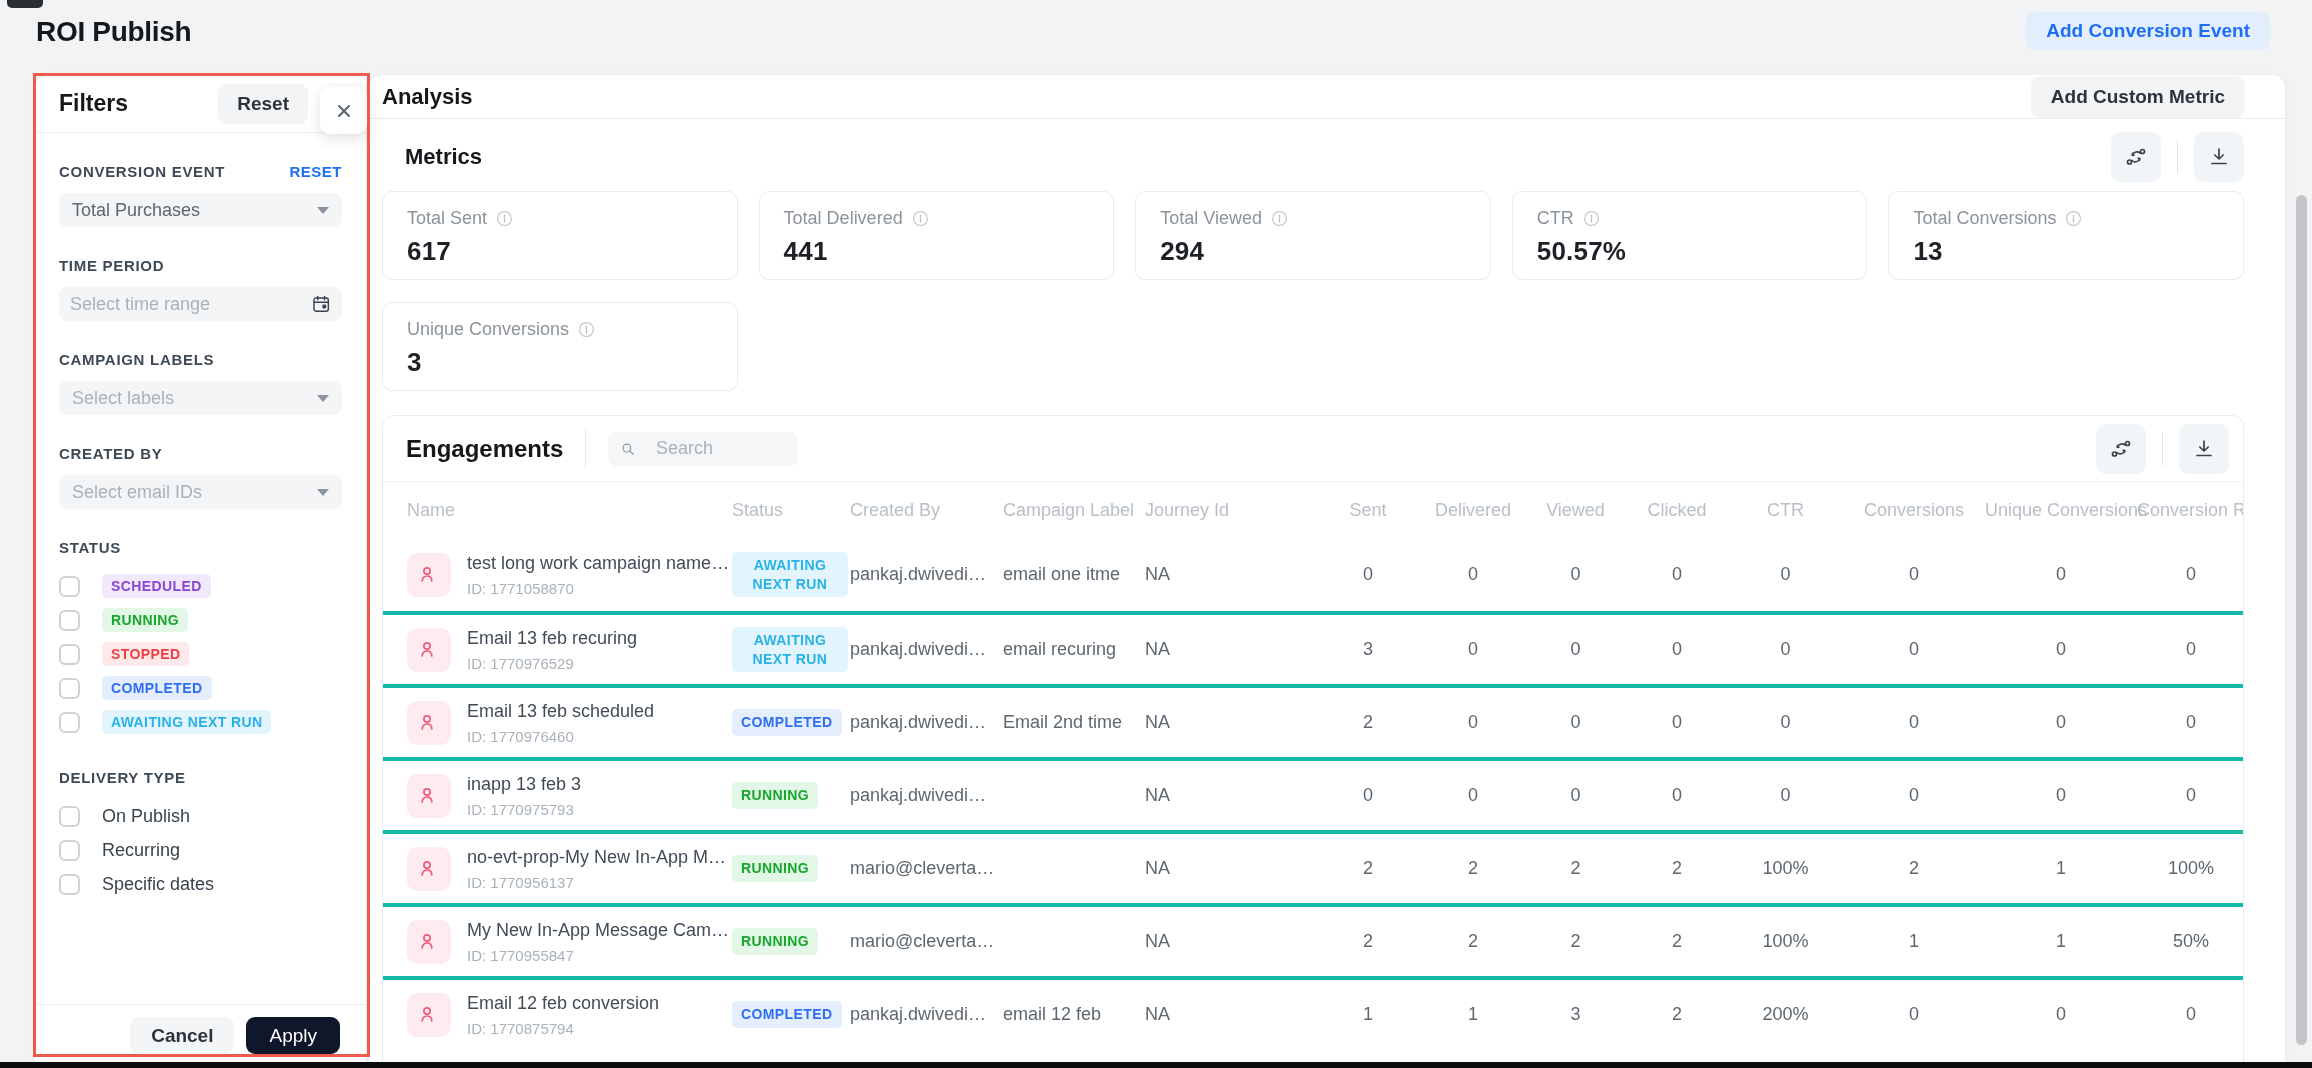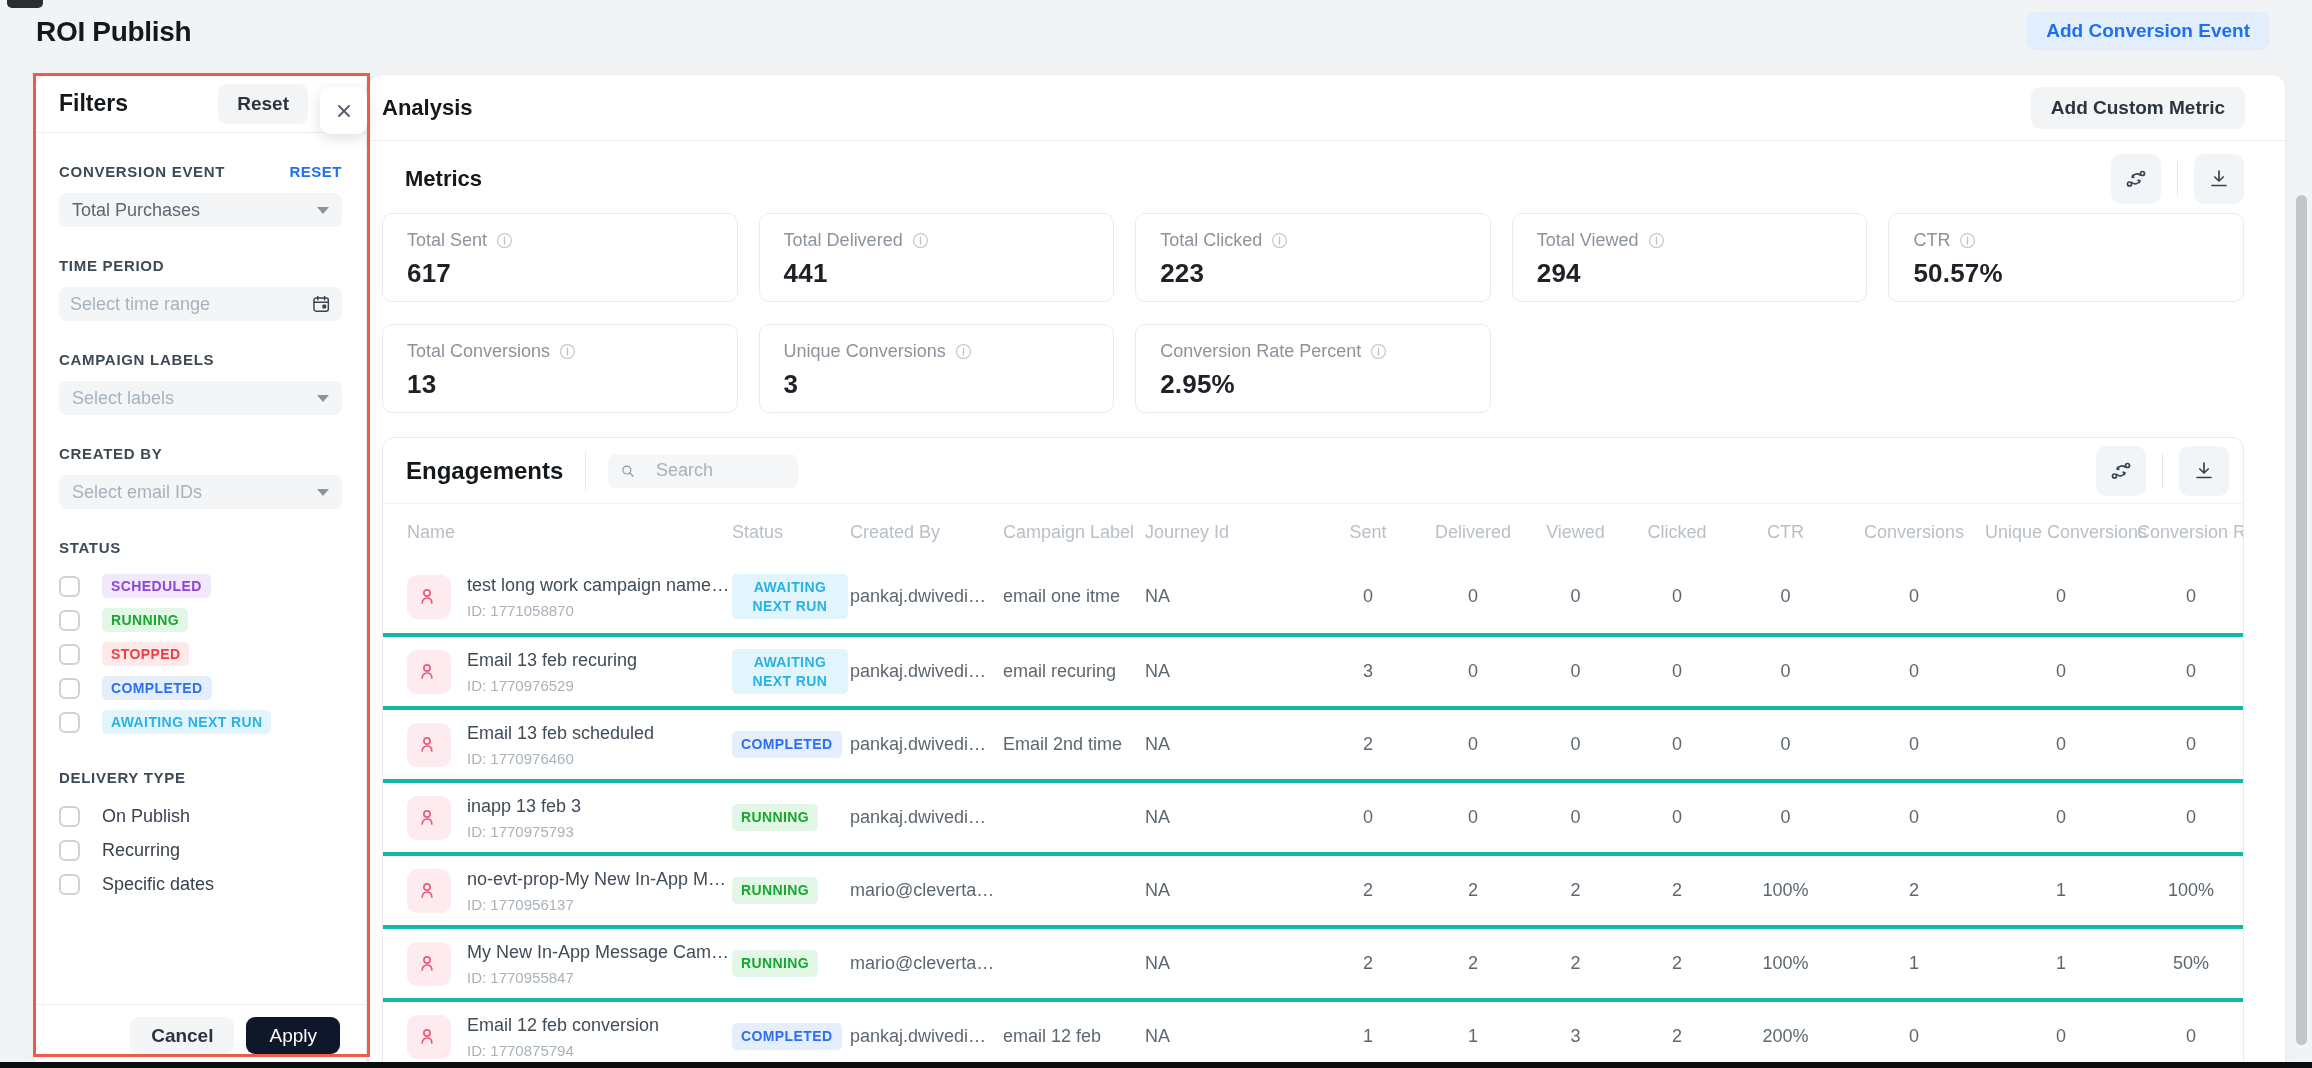--- a/index.html
+++ b/index.html
@@ -41,21 +41,21 @@
   .fchecks { margin-top:11px; }
   .cbox { width:21px; height:21px; border:2px solid #ccd2d8; border-radius:6px; background:#fff; margin-right:22px; flex:none; cursor:pointer; }
   .badge { display:inline-block; font-size:14px; font-weight:bold; padding:4px 9px; border-radius:5px; letter-spacing:.4px; white-space:nowrap; }
   .dlabel { font-size:18px; color:#39434f; }
   .filters-footer { position:absolute; left:0; right:0; bottom:8px; border-top:1px solid #ededf0; padding:12px 26px 0; display:flex; justify-content:flex-end; gap:12px; background:#fff; }
   .cancel-btn { background:#f3f5f7; border:none; border-radius:9px; height:37px; padding:0 21px; font-size:19px; font-weight:bold; color:#2b343e; }
   .apply-btn { background:#0f172a; border:none; border-radius:9px; height:37px; padding:0 23px; font-size:19px; font-weight:normal; color:#fff; }
 
   
   .main-panel { position:absolute; left:369px; top:75px; width:1916px; bottom:6px; background:#fff; border-radius:14px 14px 0 0; box-shadow:0 2px 8px rgba(25,35,50,.05); overflow:hidden; }
-  .main-header { display:flex; align-items:center; justify-content:space-between; height:66px; padding:0 40px 0 13px; border-bottom:1px solid #ededf0; }
+  .main-header { display:flex; align-items:center; justify-content:space-between; height:44px; padding:0 40px 0 13px; border-bottom:1px solid #ededf0; }
   .analysis-title { font-size:22px; font-weight:bold; color:#15181b; }
   .add-metric-btn { background:#f2f4f6; border:none; border-radius:9px; font-size:19px; font-weight:bold; color:#2b343e; padding:10px 20px; }
   .main-body { padding:0 41px 0 13px; }
   .metrics-bar { display:flex; align-items:center; justify-content:space-between; margin-top:13px; }
   .metrics-title { font-size:22px; font-weight:bold; color:#15181b; margin-left:23px; }
   .icon-actions { display:flex; align-items:center; }
   .icon-btn { width:50px; height:50px; background:#f2f5f7; border:none; border-radius:10px; display:flex; align-items:center; justify-content:center; }
   .icon-sep { width:1px; height:34px; background:#e4e7ea; margin:0 16px; }
   .cards-grid { display:grid; grid-template-columns:repeat(5,1fr); gap:22px 21px; margin-top:9px; }
   .mcard { background:#fff; border:1px solid #e9ebee; border-radius:10px; height:89px; padding:16px 24px; }
@@ -263,30 +263,20 @@
     <div class="mcard-label">
       <span>Total Delivered</span>
       <svg width="17" height="17" viewBox="0 0 20 20">
         <circle cx="10" cy="10" r="8.2" fill="none" stroke="#c3cad0" stroke-width="1.5"></circle>
         <path d="M10 9 V14 M10 6.2 V7.4" stroke="#b6bec6" stroke-width="1.6" stroke-linecap="round"></path>
       </svg>
     </div>
     <div class="mcard-value">441</div>
   </div>
 
-  <div class="mcard">
-    <div class="mcard-label">
-      <span>Total Clicked</span>
-      <svg width="17" height="17" viewBox="0 0 20 20">
-        <circle cx="10" cy="10" r="8.2" fill="none" stroke="#c3cad0" stroke-width="1.5"></circle>
-        <path d="M10 9 V14 M10 6.2 V7.4" stroke="#b6bec6" stroke-width="1.6" stroke-linecap="round"></path>
-      </svg>
-    </div>
-    <div class="mcard-value">223</div>
-  </div>
 
   <div class="mcard">
     <div class="mcard-label">
       <span>Total Viewed</span>
       <svg width="17" height="17" viewBox="0 0 20 20">
         <circle cx="10" cy="10" r="8.2" fill="none" stroke="#c3cad0" stroke-width="1.5"></circle>
         <path d="M10 9 V14 M10 6.2 V7.4" stroke="#b6bec6" stroke-width="1.6" stroke-linecap="round"></path>
       </svg>
     </div>
     <div class="mcard-value">294</div>
@@ -318,30 +308,20 @@
     <div class="mcard-label">
       <span>Unique Conversions</span>
       <svg width="17" height="17" viewBox="0 0 20 20">
         <circle cx="10" cy="10" r="8.2" fill="none" stroke="#c3cad0" stroke-width="1.5"></circle>
         <path d="M10 9 V14 M10 6.2 V7.4" stroke="#b6bec6" stroke-width="1.6" stroke-linecap="round"></path>
       </svg>
     </div>
     <div class="mcard-value">3</div>
   </div>
 
-  <div class="mcard">
-    <div class="mcard-label">
-      <span>Conversion Rate Percent</span>
-      <svg width="17" height="17" viewBox="0 0 20 20">
-        <circle cx="10" cy="10" r="8.2" fill="none" stroke="#c3cad0" stroke-width="1.5"></circle>
-        <path d="M10 9 V14 M10 6.2 V7.4" stroke="#b6bec6" stroke-width="1.6" stroke-linecap="round"></path>
-      </svg>
-    </div>
-    <div class="mcard-value">2.95%</div>
-  </div>
 </div>
 
     <section class="engage-card">
       <div class="engage-header">
         <div class="engage-title">Engagements</div>
         <span class="vsep"></span>
         <div class="search-box">
           <svg width="20" height="20" viewBox="0 0 24 24" class="icon-stroke icon-gray">
             <circle cx="10.5" cy="10.5" r="6"></circle>
               <path d="M15 15 L20 20"></path>

